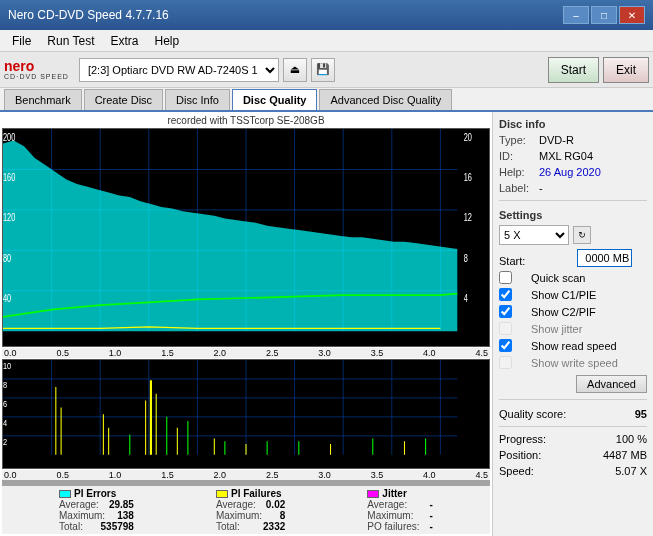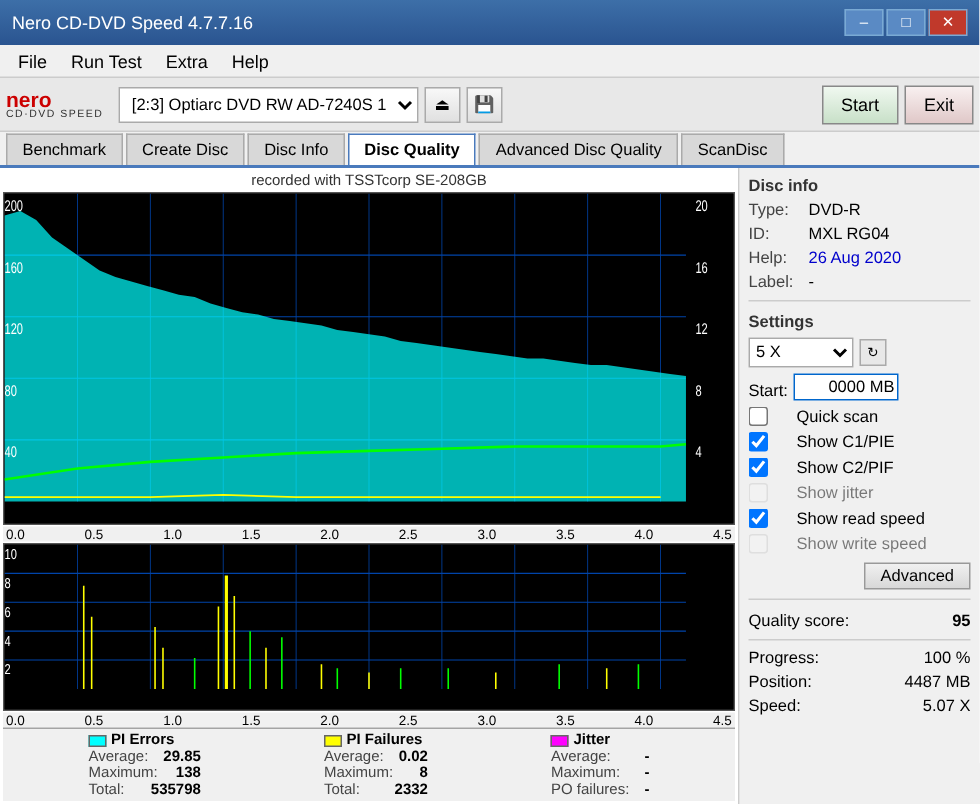--- a/index.html
+++ b/index.html
@@ -189,21 +189,21 @@
       height: 100%;
       display: block;
     }
 
     
     .legend-area {
       display: flex;
       justify-content: space-around;
       padding: 2px 16px;
       background: #f0f0f0;
-      border-top: 1px solid #a3a3a3;
+      border-top: 6px solid #a3a3a3;
       font-size: 10px;
     }
 
     .legend-group {
       display: flex;
       flex-direction: column;
     }
 
     .legend-header {
       display: flex;
@@ -271,27 +271,28 @@
 
     .settings-select {
       height: 20px;
       font-size: 11px;
       border: 1px solid #aaa;
       background: white;
       width: 70px;
     }
 
     .mb-input {
-      width: 70px;
+      width: 55px;
       height: 18px;
       border: 1px solid #0066cc;
       background: white;
       font-size: 11px;
       padding: 0 2px;
       text-align: right;
+      margin-left: 48px;
     }
 
     .start-end-row {
       display: flex;
       align-items: flex-end;
       gap: 4px;
       font-size: 11px;
     }
 
     .checkbox-row {
@@ -380,21 +381,20 @@
   <button class="start-btn">Start</button>
   <button class="exit-btn">Exit</button>
 </div>
 
 <div class="tabs">
   <div class="tab">Benchmark</div>
   <div class="tab">Create Disc</div>
   <div class="tab">Disc Info</div>
   <div class="tab active">Disc Quality</div>
   <div class="tab">Advanced Disc Quality</div>
-  <div class="tab">ScanDisc</div>
 </div>
 
 <div class="main-content">
 
   <div class="chart-area">
     <div class="chart-title">recorded with TSSTcorp SE-208GB</div>
 
     <div class="chart-container" style="flex: 2; margin-bottom: 1px;">
       <svg viewBox="0 0 460 150" preserveAspectRatio="none" xmlns="http://www.w3.org/2000/svg">
 

